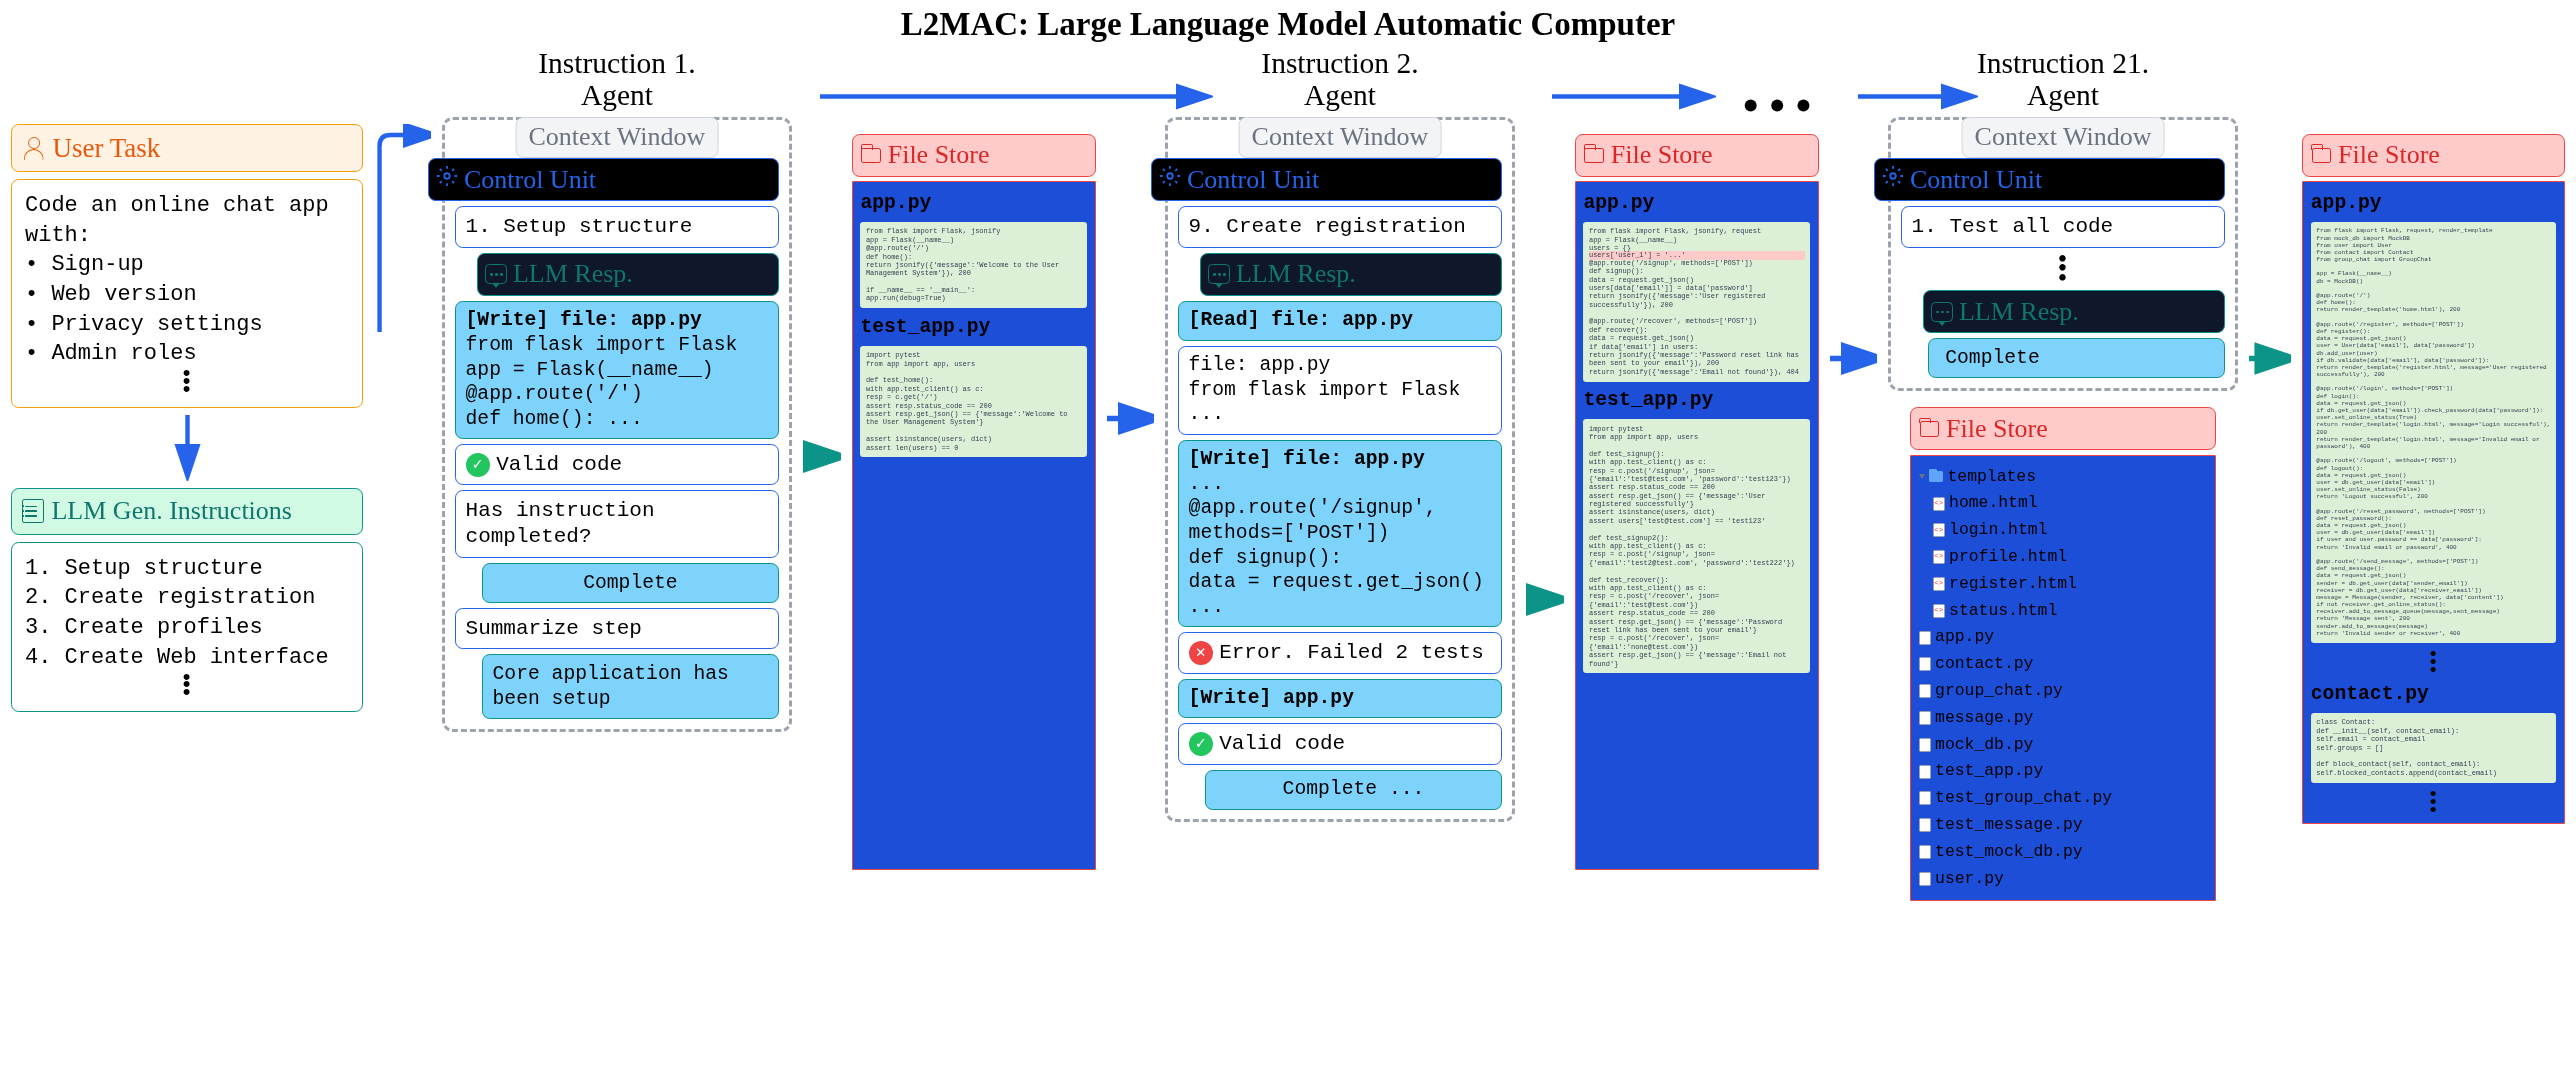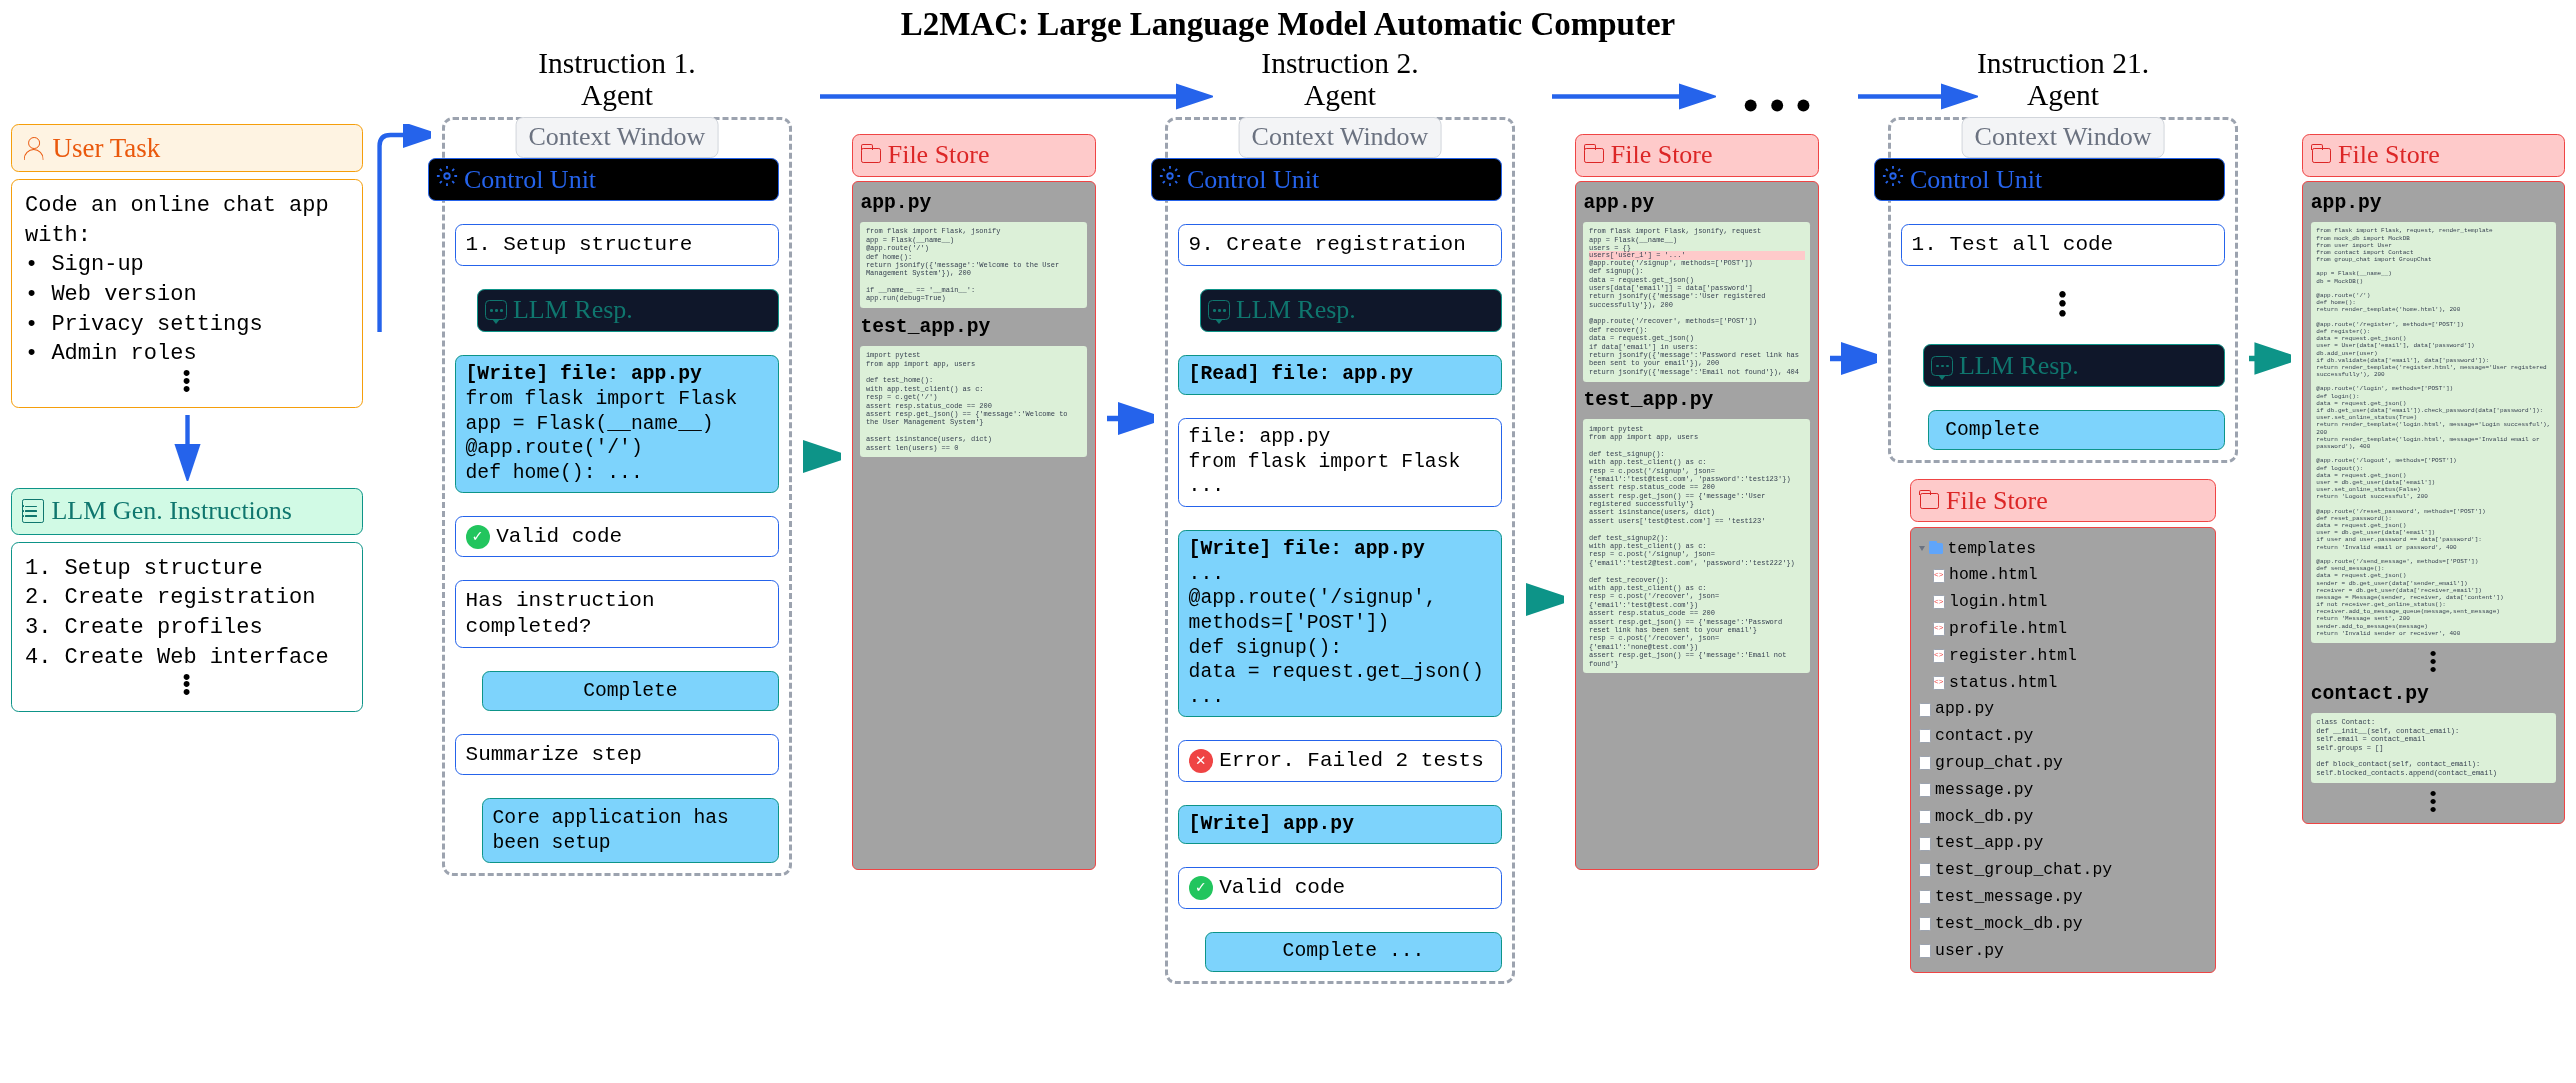--- a/index.html
+++ b/index.html
@@ -82,21 +82,21 @@
     line-height: 1.35;
   }
   .agent-wrap { display: flex; flex-direction: column; align-items: center; }
   .context-window {
     border: 3.3px dashed #9ca3af;
     border-radius: 11px;
     padding: 38px 9.8px 9.8px 9.8px;
     position: relative;
     display: flex;
     flex-direction: column;
-    gap: 23px;
+    gap: 5px;
     width: 350px;
     margin-top: 5.5px;
   }
   .cw-label {
     position: absolute;
     top: -3.3px;
     left: 50%;
     transform: translateX(-50%);
     background: #f3f4f6;
     border: 1.6px solid #d1d5db;
@@ -182,22 +182,22 @@
     background: #fecaca;
     padding: 5.5px 8.7px;
     display: flex;
     align-items: center;
     gap: 6.6px;
     color: #dc2626;
     font-size: 26px;
   }
   .filestore-body {
     border: 1.6px solid #ef4444;
-    border-radius: 6px;
-    background: #a3a3a3;
+    border-radius: 1px;
+    background: #1d4ed8;
     padding: 7.7px;
     display: flex;
     flex-direction: column;
     gap: 5.5px;
   }
   .filestore-body.tall { min-height: 689px; }
   .code-filename {
     font-family: "Courier New", monospace;
     font-size: 19.7px;
     font-weight: bold;

